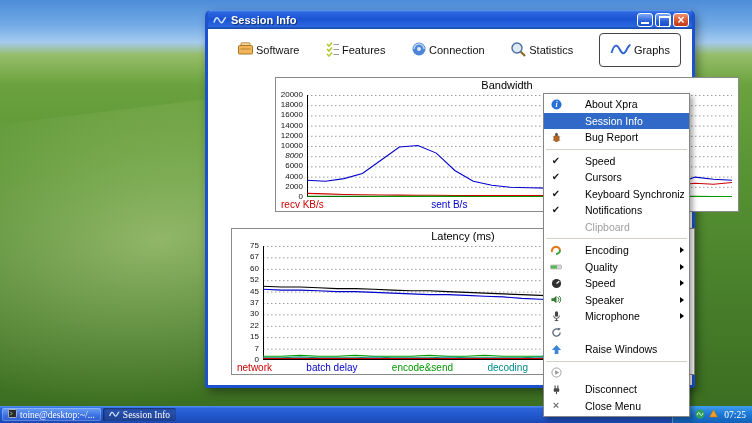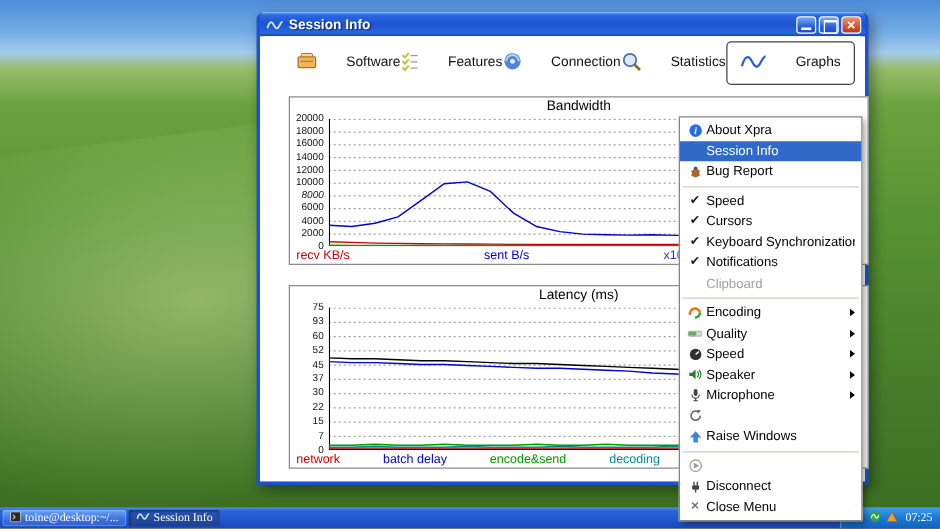--- a/index.html
+++ b/index.html
@@ -24,41 +24,41 @@
   .wbtn { position:relative; width:16px; height:14px; border-radius:3px; border:1px solid #fff; }
   .wbtn.min, .wbtn.max { background: linear-gradient(180deg,#7fa9f6,#2b60d8 60%,#1a4ec6); }
   .wbtn.close { background: linear-gradient(180deg,#f0926f,#d8512a 60%,#b83b1a); }
   .wbtn.min::after { content:""; position:absolute; left:3px; bottom:2px; width:8px; height:2px; background:#fff; }
   .wbtn.max::after { content:""; position:absolute; left:3px; top:2px; width:9px; height:8px; border:1px solid #fff; border-top-width:2px; }
   .wbtn.close::after { content:"\00d7"; position:absolute; left:0; right:0; top:-1px; text-align:center;
     color:#fff; font-size:12px; font-weight:bold; line-height:14px; }
 
   .toolbar { position:absolute; left:3px; right:3px; top:19px; height:42px; background:#fff;
     display:flex; align-items:center; justify-content:space-between; padding:0 8px 0 26px; }
-  .tool-item { display:flex; align-items:center; gap:23px; font-size:11px; color:#111; }
+  .tool-item { display:flex; align-items:center; gap:2px; font-size:11px; color:#111; }
   .tool-item.selected { border:1px solid #444; border-radius:4px; padding:8px 10px; background:#fff;align-items:center; }
 
   
   .chart { position:absolute; left:23px; width:464px; background:#fff; border:1px solid #8a8a8a; }
-  #chart-bandwidth { top:67px; height:135px; }
+  #chart-bandwidth { top:67px; height:135px;margin-left:44px; }
   #chart-latency  { top:218px; height:147px; }
   .chart-title { text-align:center; font-size:11px; height:14px; line-height:14px; color:#000; }
   .chart-body { position:absolute; left:0; right:0; top:14px; bottom:14px; }
   .chart-ylabels { position:absolute; left:0; top:0; bottom:0; width:30px; }
   .chart-ylabels span { position:absolute; right:3px; font-size:8px; color:#111; line-height:8px; }
   .chart-plot { position:absolute; left:31px; right:6px; top:3px; bottom:0; }
   .chart-legend { position:absolute; left:5px; bottom:0; height:13px; display:flex;
     justify-content:space-between; align-items:center; font-size:10px; line-height:13px; }
 
   
   .menu { position:absolute; left:543px; top:93px; width:147px; z-index:60; background:#fff;
     border:1px solid #858585; box-shadow:3px 3px 5px rgba(0,0,0,.35); padding:2px 0; }
   .menu-item { display:flex; align-items:center; height:16.5px; padding:0 5px 0 3px; font-size:10.5px; color:#000; }
   .menu-icon { width:18px; min-width:18px; display:flex; justify-content:center; align-items:center; }
-  .menu-label { flex:1; white-space:nowrap; overflow:hidden; }
+  .menu-label { flex:1; white-space:nowrap; overflow:hidden;margin-left:20px; }
   .menu-item.highlighted { background:#3069c8; color:#fff; }
   .menu-item.disabled { color:#9f9f9f; }
   .menu-sep { height:1px; background:#d4d0c8; margin:3px 2px; }
   .submenu-arrow { width:0; height:0; border-left:4px solid #000; border-top:3.5px solid transparent;
     border-bottom:3.5px solid transparent; margin-left:4px; }
   .glyph-check { font-size:10px; color:#1a1a1a; line-height:10px; }
 
   
   .taskbar { position:absolute; left:0; bottom:0; width:752px; height:17px; z-index:40;
     display:flex; align-items:center;
@@ -182,21 +182,21 @@
           <div class="chart-ylabels">
             <span style="top: 113px;">0</span>
             <span style="top: 101.6px;">7</span>
             <span style="top: 90.2px;">15</span>
             <span style="top: 78.8px;">22</span>
             <span style="top: 67.4px;">30</span>
             <span style="top: 56px;">37</span>
             <span style="top: 44.6px;">45</span>
             <span style="top: 33.2px;">52</span>
             <span style="top: 21.8px;">60</span>
-            <span style="top: 10.4px;">93</span>
+            <span style="top: 10.4px;">67</span>
             <span style="top: -1px;">75</span>
           </div>
           <div class="chart-plot"><svg width="425" height="114">
               <line x1="0" x2="425" y1="103.1" y2="103.1" stroke="#9a9a9a" stroke-width="1" stroke-dasharray="1.5,2.5"></line>
               <line x1="0" x2="425" y1="91.7" y2="91.7" stroke="#9a9a9a" stroke-width="1" stroke-dasharray="1.5,2.5"></line>
               <line x1="0" x2="425" y1="80.30000000000001" y2="80.30000000000001" stroke="#9a9a9a" stroke-width="1" stroke-dasharray="1.5,2.5"></line>
               <line x1="0" x2="425" y1="68.9" y2="68.9" stroke="#9a9a9a" stroke-width="1" stroke-dasharray="1.5,2.5"></line>
               <line x1="0" x2="425" y1="57.5" y2="57.5" stroke="#9a9a9a" stroke-width="1" stroke-dasharray="1.5,2.5"></line>
               <line x1="0" x2="425" y1="46.10000000000001" y2="46.10000000000001" stroke="#9a9a9a" stroke-width="1" stroke-dasharray="1.5,2.5"></line>
               <line x1="0" x2="425" y1="34.7" y2="34.7" stroke="#9a9a9a" stroke-width="1" stroke-dasharray="1.5,2.5"></line>

